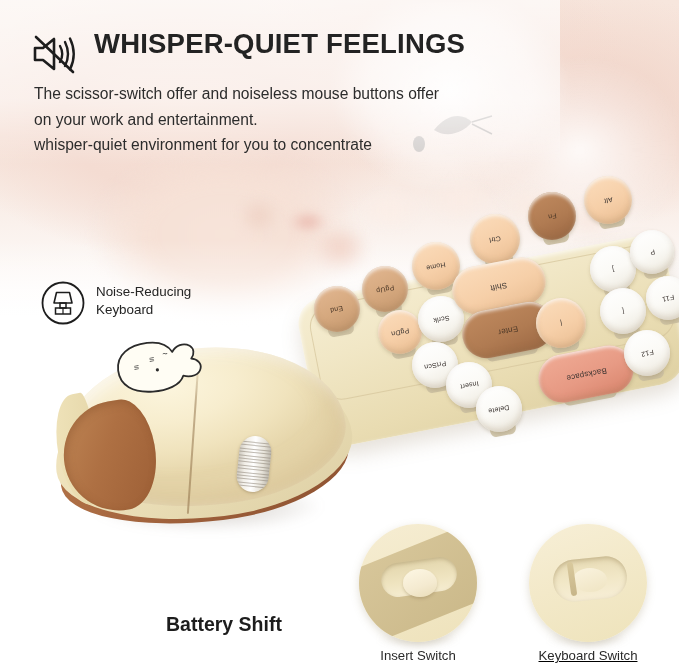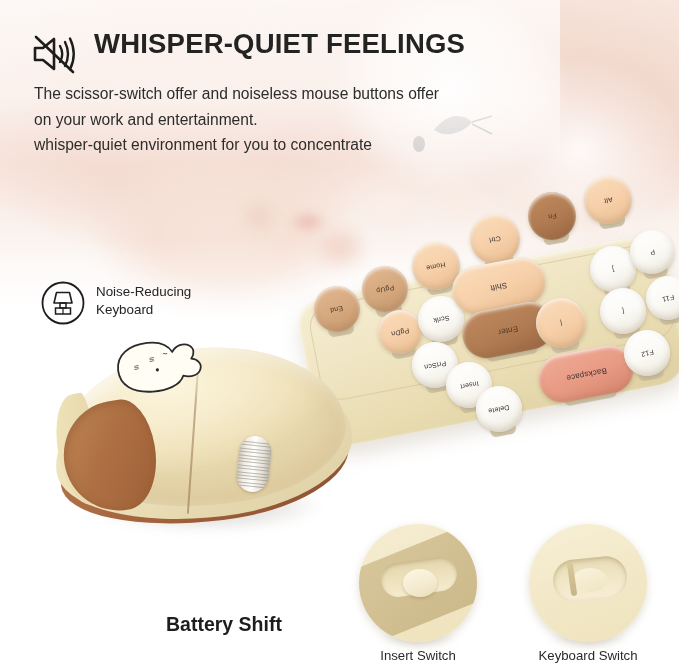--- a/index.html
+++ b/index.html
@@ -219,21 +219,21 @@
 
   
   #battery-heading {
     position:absolute; left:166px; top:612px; width:200px;
     font-size:19.5px; font-weight:bold; color:#1d1d1d; line-height:25px;
   }
   #battery-heading span { display:block; white-space:nowrap; }
 
   .switch-fig { position:absolute; width:140px; }
   #mouse-switch-fig  { left:348px; top:524px; }
-  #kbd-switch-fig    { left:518px; top:524px; }
+  #kbd-switch-fig    { left:518px; top:524px;text-decoration:underline; }
   .switch-fig .disc {
     position:relative; width:118px; height:118px; margin:0 auto;
     border-radius:50%;
     box-shadow:0 3px 8px rgba(150,135,100,.28);
     overflow:hidden;
   }
   .switch-fig .cap-label {
     margin-top:6px; text-align:center;
     font-size:13.2px; color:#2a2a2a; white-space:nowrap;
   }

